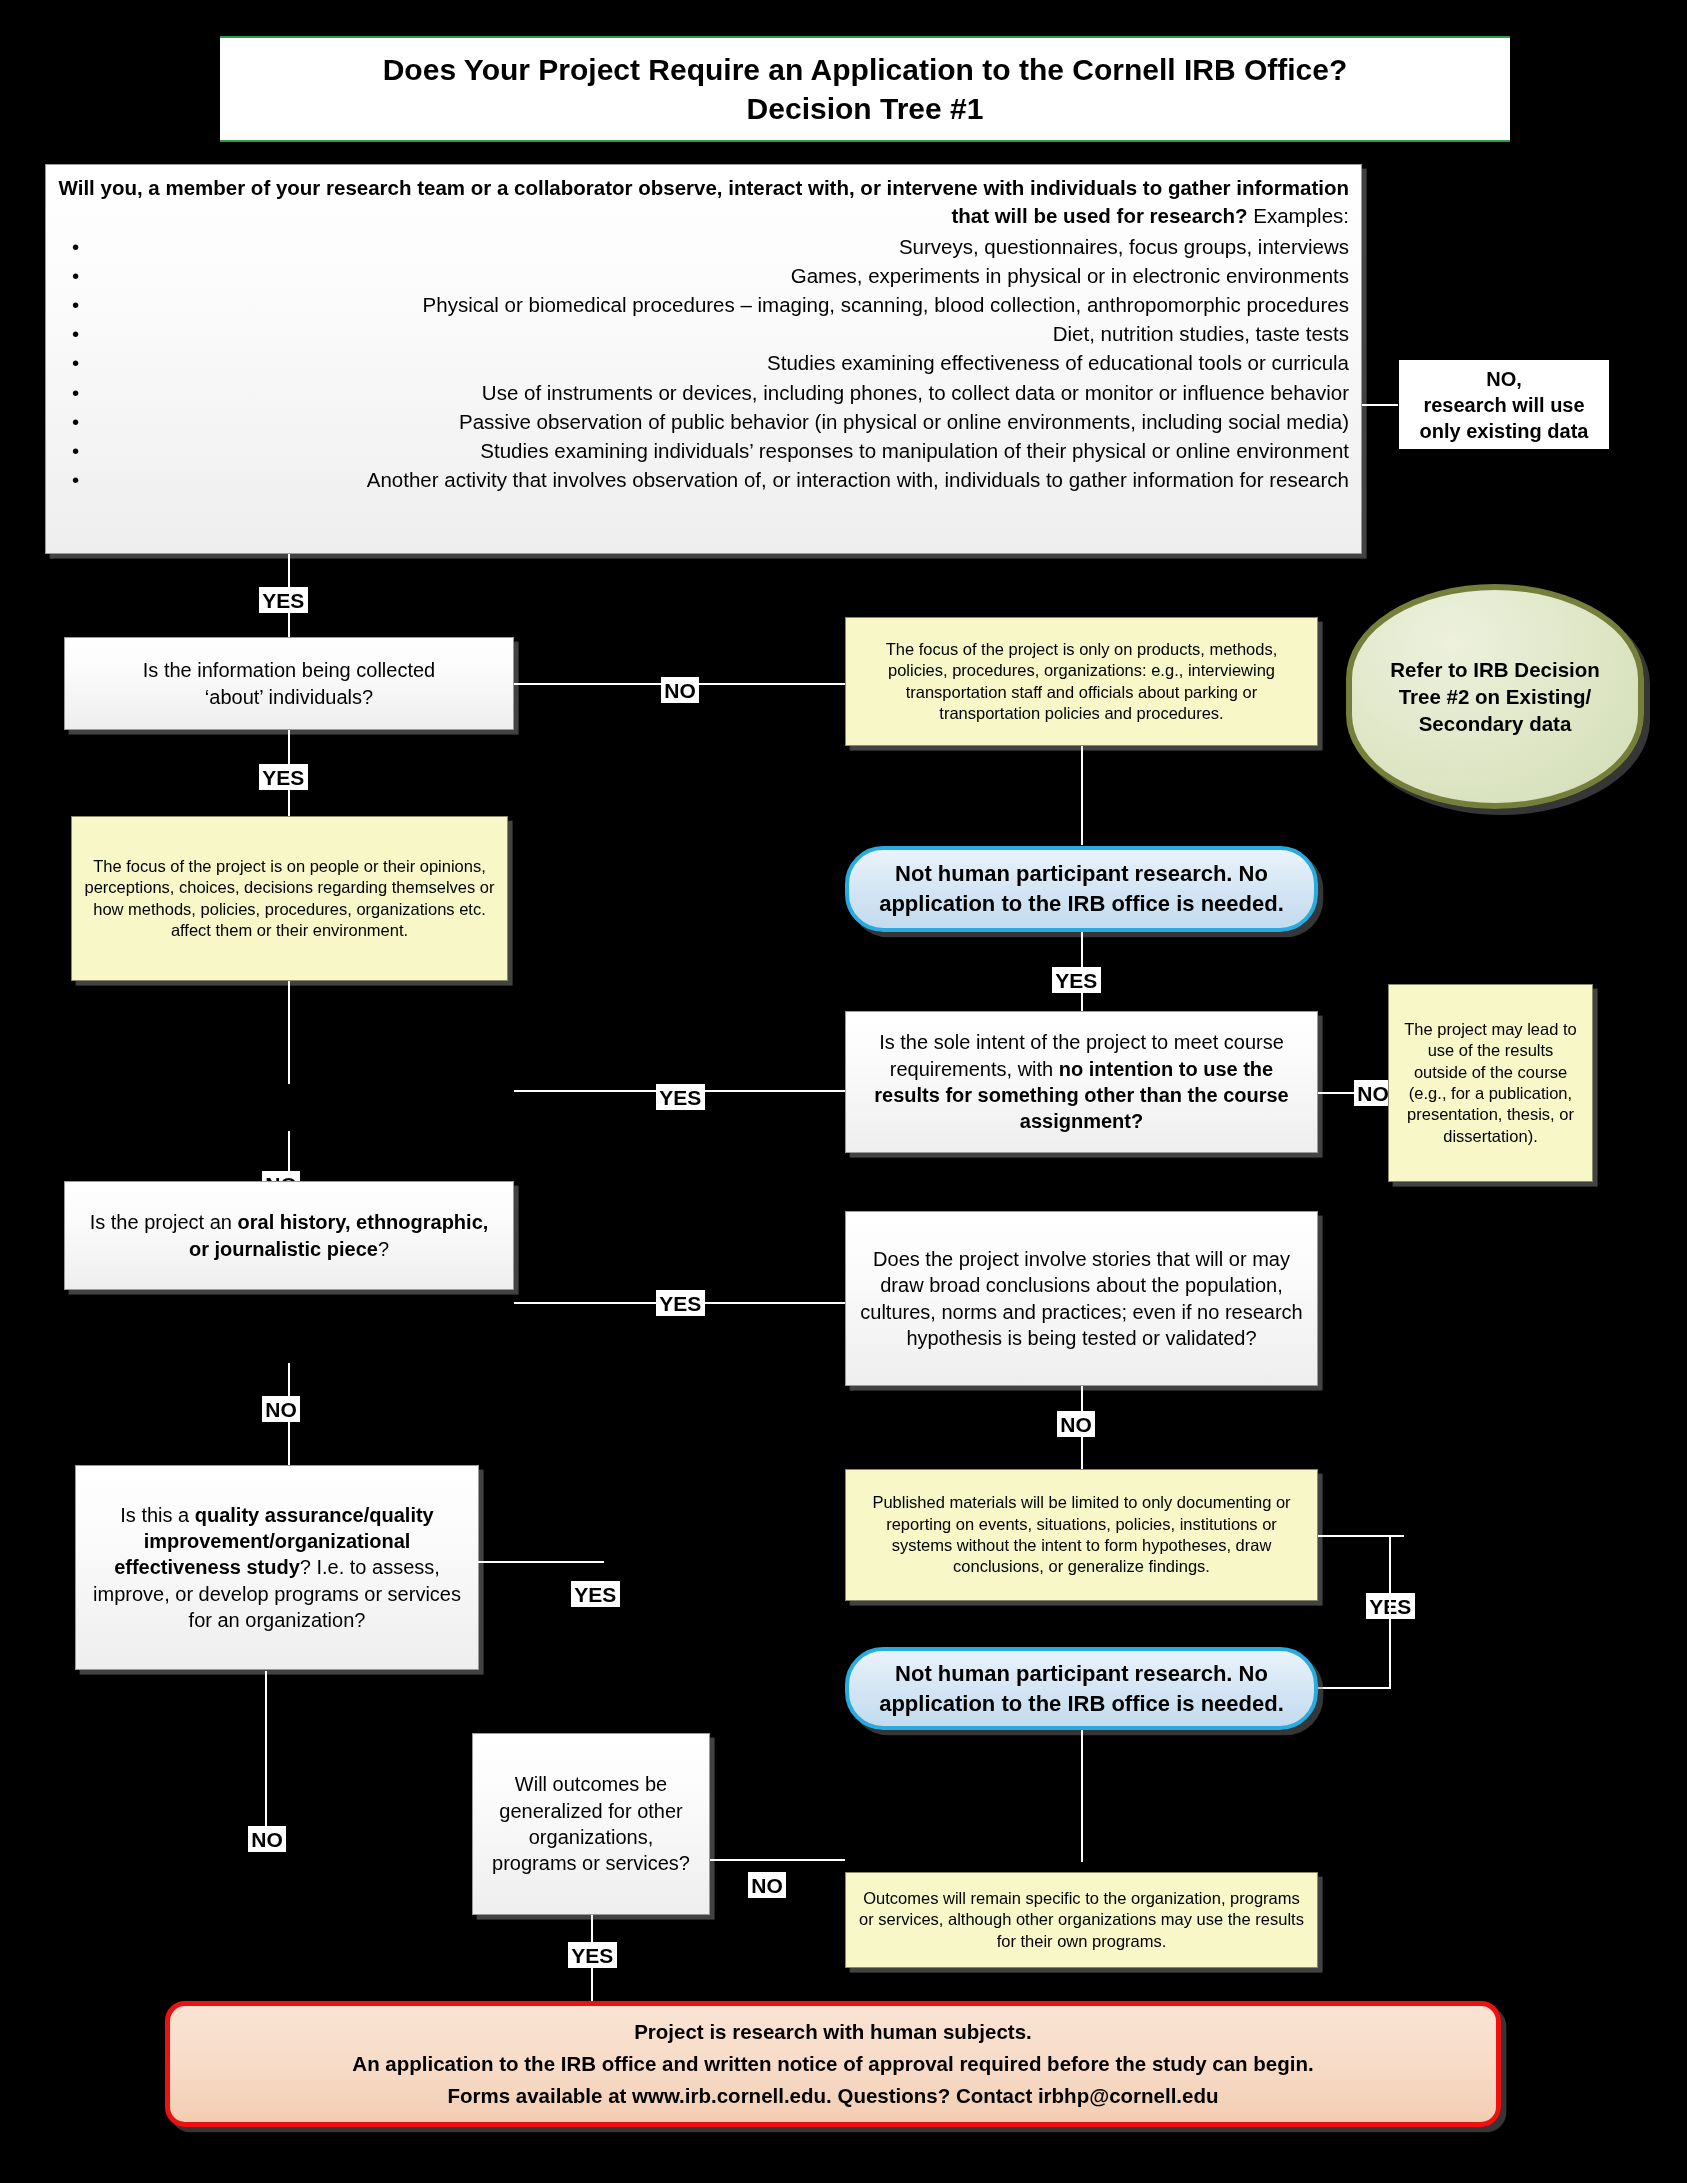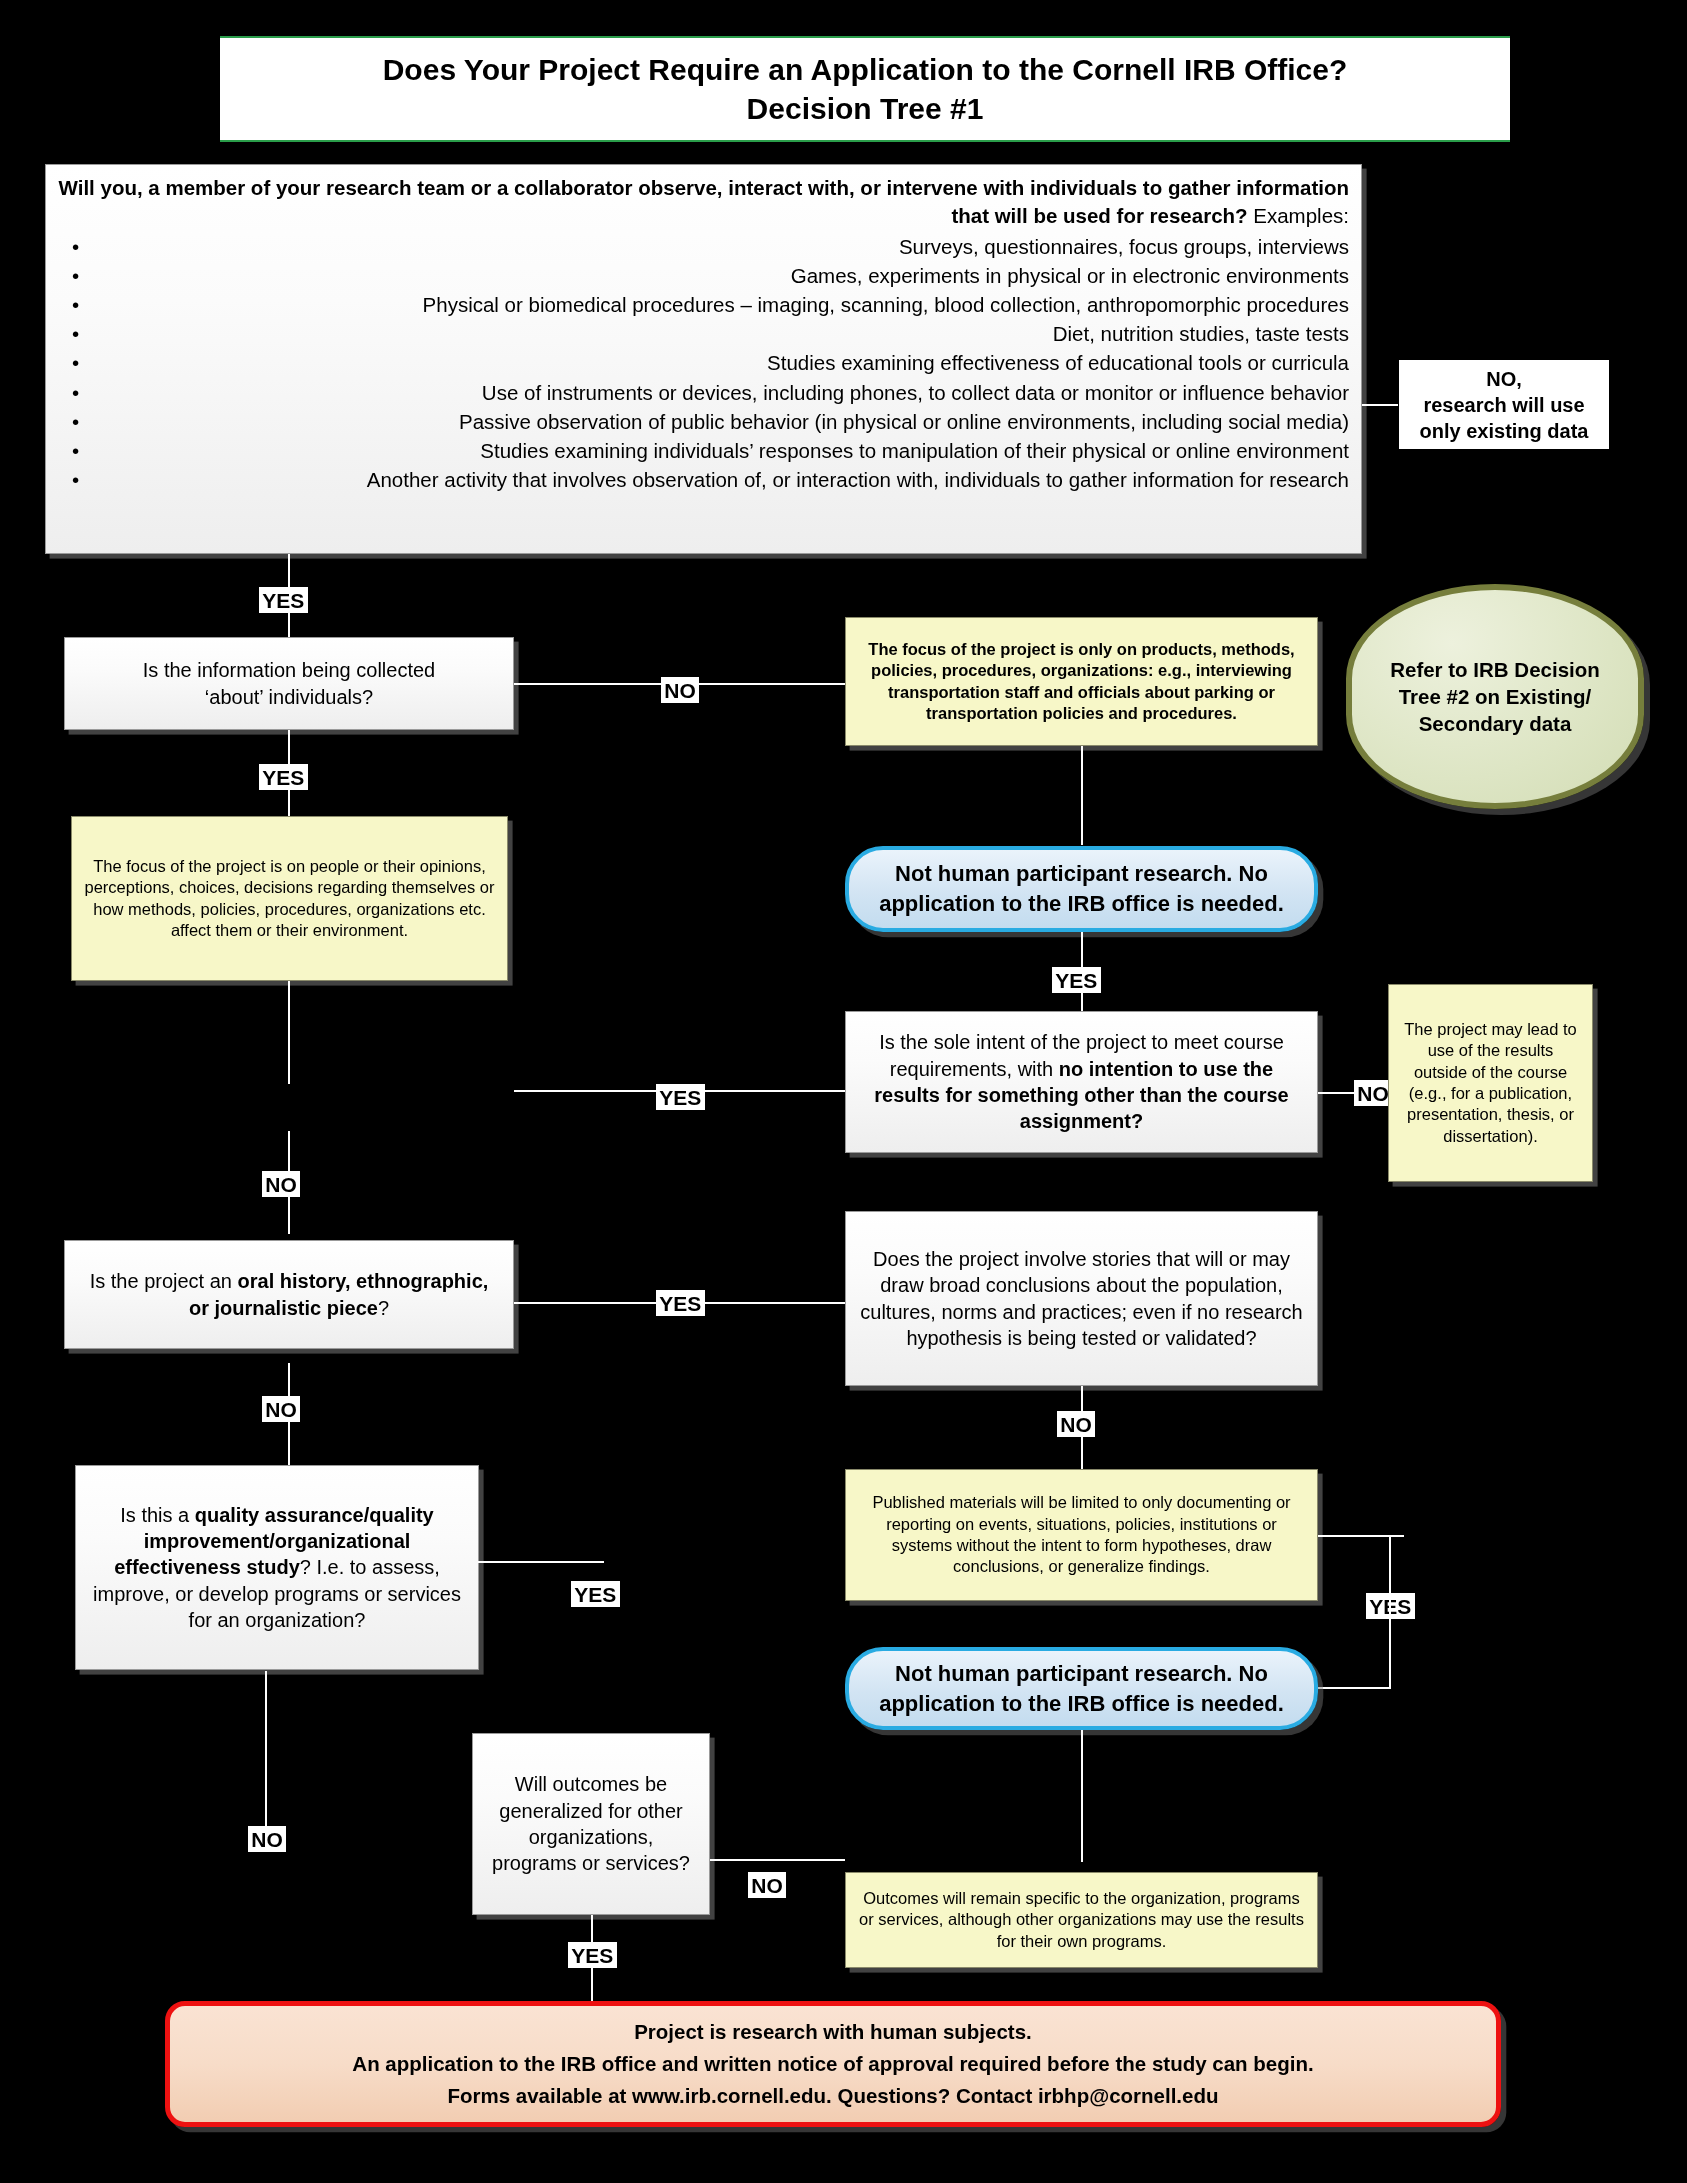--- a/index.html
+++ b/index.html
@@ -108,21 +108,21 @@
       <div>‘about’ individuals?</div>
     </div>
   </div>
 
   <div class="hline" style="left:514px;top:683px;width:331px;"></div>
   <div class="lbl" style="left:661px;top:677px;">NO</div>
 
   <div class="vline" style="left:288px;top:730px;height:86px;"></div>
   <div class="lbl" style="left:259px;top:764px;">YES</div>
 
-  <div class="node note" style="left:845px;top:617px;width:473px;height:129px;font-weight:bold;">
+  <div class="node note" style="left:845px;top:617px;width:473px;height:129px;">
     <div class="txt">The focus of the project is only on products, methods, policies, procedures, organizations: e.g., interviewing transportation staff and officials about parking or transportation policies and procedures.</div>
   </div>
   <div class="vline" style="left:1081px;top:746px;height:99px;"></div>
 
   <div class="node green" style="left:1346px;top:584px;width:298px;height:225px;">
     <div class="txt">Refer to IRB Decision Tree #2 on Existing/ Secondary data</div>
   </div>
 
   <div class="node note" style="left:71px;top:816px;width:437px;height:165px;">
     <div class="txt">The focus of the project is on people or their opinions, perceptions, choices, decisions regarding themselves or how methods, policies, procedures, organizations etc. affect them or their environment.</div>
@@ -145,21 +145,21 @@
       <span>Is the sole intent of the project to meet course requirements, with </span><b>no intention to use the results for something other than the course assignment?</b>
     </div>
   </div>
   <div class="hline" style="left:1318px;top:1092px;width:112px;"></div>
   <div class="lbl" style="left:1354px;top:1080px;">NO</div>
 
   <div class="node note" style="left:1388px;top:984px;width:205px;height:198px;">
     <div class="txt">The project may lead to use of the results outside of the course (e.g., for a publication, presentation, thesis, or dissertation).</div>
   </div>
 
-  <div class="node proc" style="left:64px;top:1240px;width:450px;height:109px;">
+  <div class="node proc" style="left:64px;top:1181px;width:450px;height:109px;">
     <div class="txt">
       <span>Is the project an </span><b>oral history, ethnographic, or journalistic piece</b><span>?</span>
     </div>
   </div>
   <div class="hline" style="left:514px;top:1302px;width:331px;"></div>
   <div class="lbl" style="left:656px;top:1290px;">YES</div>
   <div class="vline" style="left:288px;top:1363px;height:109px;"></div>
   <div class="lbl" style="left:262px;top:1396px;">NO</div>
 
   <div class="node proc" style="left:845px;top:1211px;width:473px;height:175px;">

